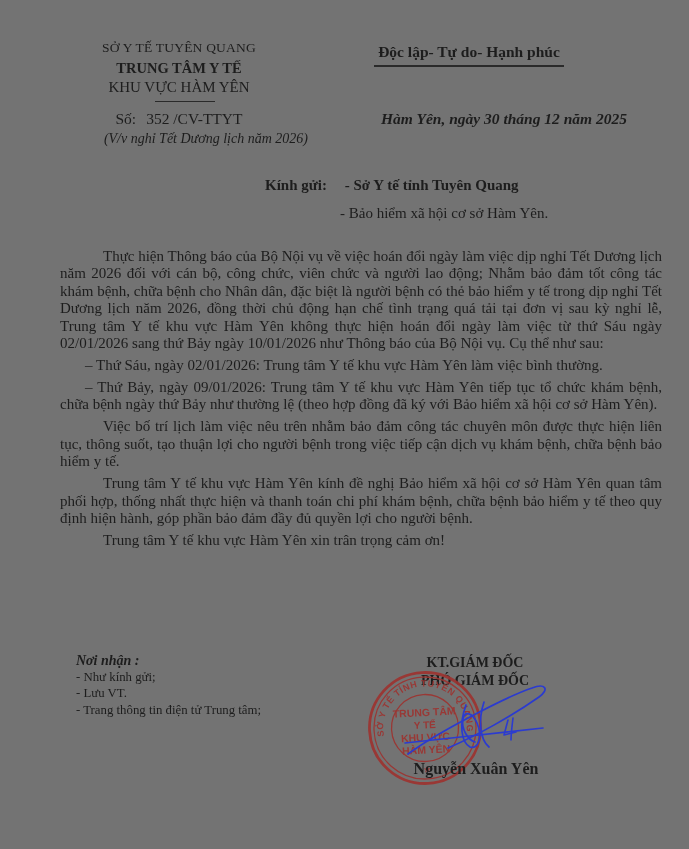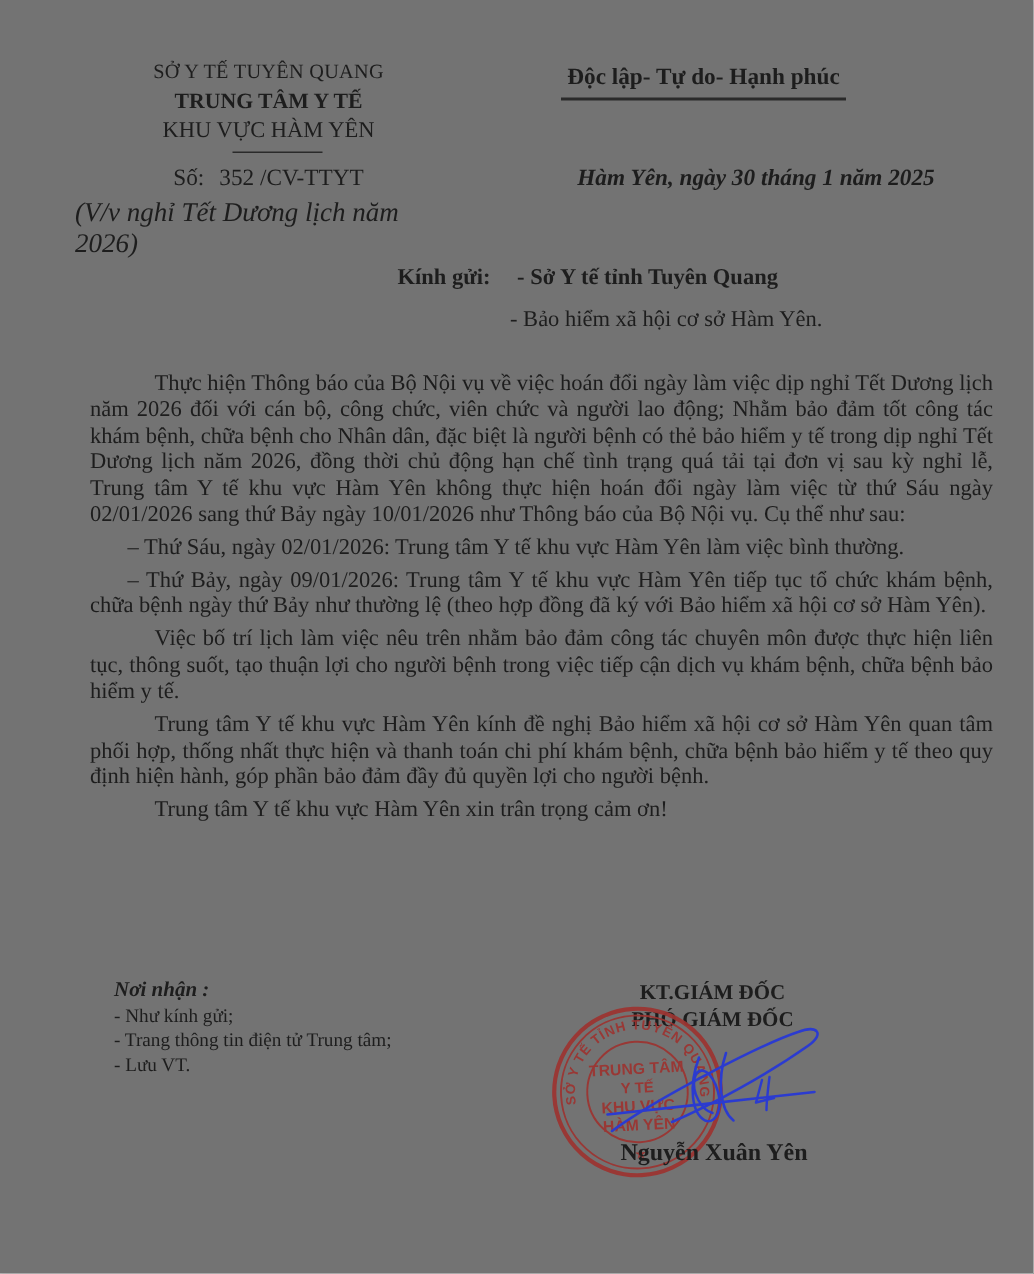--- a/index.html
+++ b/index.html
@@ -19,21 +19,21 @@
     box-shadow:0 0 4px rgba(0,0,0,.25);
   }
   
   .org-block{position:absolute;left:50px;top:40px;width:258px;text-align:center;line-height:1.25;}
   .org-parent{font-size:13.5px;letter-spacing:.2px;}
   .org-name1{font-size:14.5px;font-weight:bold;margin-top:2px;}
   .org-name2{font-size:15px;font-weight:normal;margin-top:1px;}
   .org-underline{width:60px;height:1.6px;background:#2a2a2a;margin:4px auto 0 auto;transform:translateX(6px);}
   .doc-number{position:absolute;left:50px;top:110px;width:258px;text-align:center;font-size:15.5px;}
   .doc-number .num-label{margin-right:10px;}
-  .doc-subject{position:absolute;left:50px;top:131px;width:258px;text-align:left;font-size:18px;font-style:italic;}
+  .doc-subject{position:absolute;left:50px;top:131px;width:258px;text-align:right;font-size:14px;font-style:italic;}
   .national-block{position:absolute;left:303px;top:40px;width:332px;text-align:center;line-height:1.3;}
   .national-line1{font-size:15px;font-weight:bold;}
   .national-line2{font-size:15.5px;font-weight:bold;margin-top:2px;}
   .national-underline{width:190px;height:1.6px;background:#2a2a2a;margin:3px auto 0 auto;}
   .place-date{position:absolute;left:378px;top:110px;width:252px;text-align:center;font-size:15.5px;font-weight:bold;font-style:italic;}
   
   .recipients{position:absolute;left:60px;top:177px;width:602px;font-size:15px;}
   .recipients .row1{padding-left:205px;font-weight:bold;}
   .recipients .label{display:inline-block;}
   .recipients .item0{display:inline-block;margin-left:14px;}
@@ -66,21 +66,21 @@
 
   <div class="doc-number">
     <span class="num-label">Số:</span><span>352 /CV-TTYT</span>
   </div>
   <div class="doc-subject">(V/v nghỉ Tết Dương lịch năm 2026)</div>
 
   <div class="national-block">
     <div class="national-line2">Độc lập- Tự do- Hạnh phúc</div>
     <div class="national-underline"></div>
   </div>
-  <div class="place-date">Hàm Yên, ngày 30 tháng 1 năm 2025</div>
+  <div class="place-date">Hàm Yên, ngày 30 tháng 12 năm 2025</div>
 
   <div class="recipients">
     <div class="row1">
       <span class="label">Kính gửi:</span>
       <span class="item0">- Sở Y tế tỉnh Tuyên Quang</span>
     </div>
     <div class="row2">- Bảo hiểm xã hội cơ sở Hàm Yên.</div>
   </div>
 
   <div class="body-text">
@@ -88,22 +88,22 @@
     <p class="para dash">– Thứ Sáu, ngày 02/01/2026: Trung tâm Y tế khu vực Hàm Yên làm việc bình thường.</p>
     <p class="para dash">– Thứ Bảy, ngày 09/01/2026: Trung tâm Y tế khu vực Hàm Yên tiếp tục tổ chức khám bệnh, chữa bệnh ngày thứ Bảy như thường lệ (theo hợp đồng đã ký với Bảo hiểm xã hội cơ sở Hàm Yên).</p>
     <p class="para">Việc bố trí lịch làm việc nêu trên nhằm bảo đảm công tác chuyên môn được thực hiện liên tục, thông suốt, tạo thuận lợi cho người bệnh trong việc tiếp cận dịch vụ khám bệnh, chữa bệnh bảo hiểm y tế.</p>
     <p class="para">Trung tâm Y tế khu vực Hàm Yên kính đề nghị Bảo hiểm xã hội cơ sở Hàm Yên quan tâm phối hợp, thống nhất thực hiện và thanh toán chi phí khám bệnh, chữa bệnh bảo hiểm y tế theo quy định hiện hành, góp phần bảo đảm đầy đủ quyền lợi cho người bệnh.</p>
     <p class="para">Trung tâm Y tế khu vực Hàm Yên xin trân trọng cảm ơn!</p>
   </div>
 
   <div class="noi-nhan">
     <div class="nn-label">Nơi nhận :</div>
     <div class="nn-item">- Như kính gửi;</div>
+    <div class="nn-item">- Lưu VT.</div>
     <div class="nn-item">- Trang thông tin điện tử Trung tâm;</div>
-    <div class="nn-item">- Lưu VT.</div>
   </div>
 
   <div class="sig-titles">
     <div>KT.GIÁM ĐỐC</div>
     <div>PHÓ GIÁM ĐỐC</div>
   </div>
 
   <svg class="stamp" viewBox="0 0 118 118" xmlns="http://www.w3.org/2000/svg">
     <circle cx="59" cy="59" r="55.5" fill="none" stroke="var(--stamp-red)" stroke-width="2.8"></circle>
     <circle cx="59" cy="59" r="51" fill="none" stroke="var(--stamp-red)" stroke-width="1.3"></circle>

